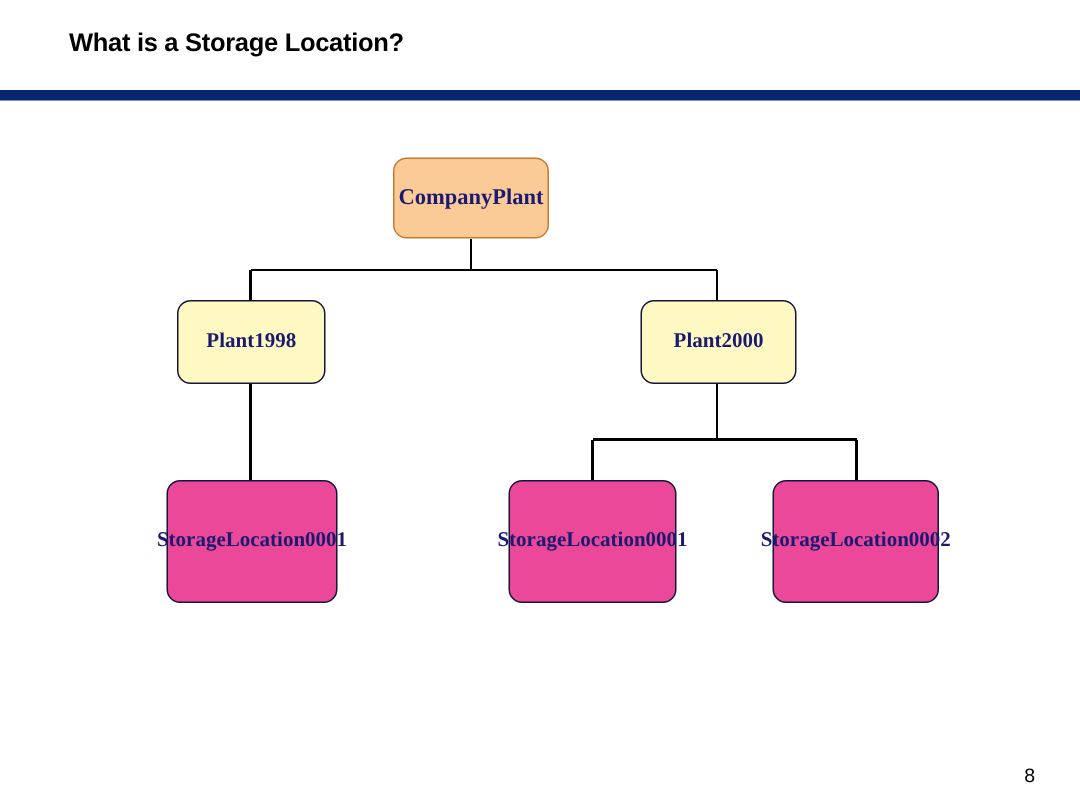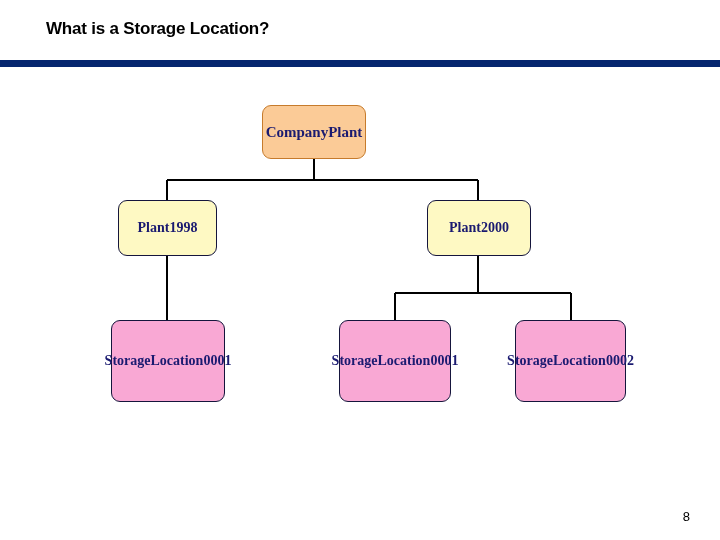--- a/index.html
+++ b/index.html
@@ -83,21 +83,21 @@
     background: #fbcb97;
     border-color: #c67b2c;
     font-size: 15px;
   }
   .node-plant {
     background: #fef9c3;
     border-color: #15153c;
     font-size: 14px;
   }
   .node-storage {
-    background: #f9a8d4;
+    background: #ec4899;
     border-color: #15153c;
     font-size: 14px;
   }
 
   
   #node-company-code { left: 262px; top: 105px; width: 104px; height: 54px; }
 
   #node-plant-2000   { left: 118px; top: 200px; width: 99px;  height: 56px; }
   #node-plant-1000   { left: 427px; top: 200px; width: 104px; height: 56px; }
 

